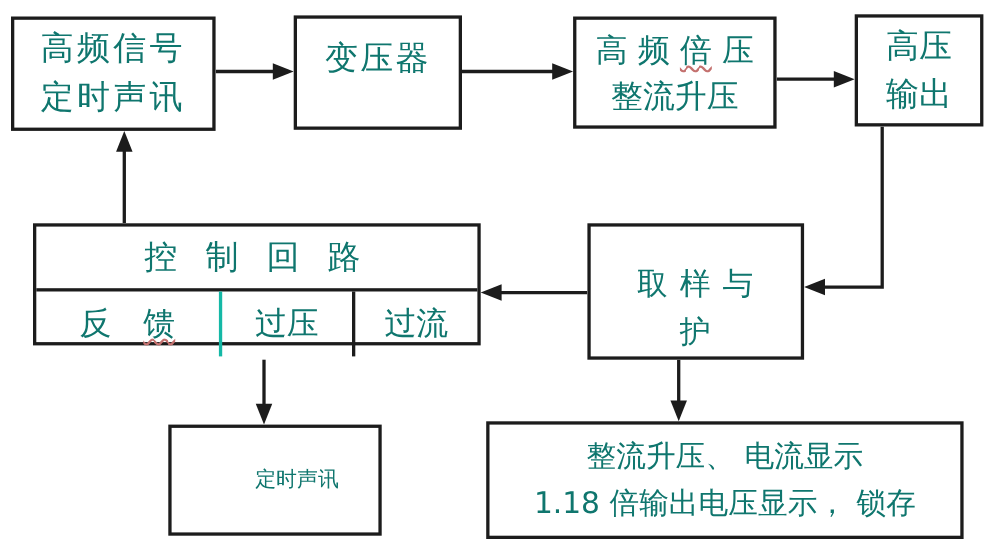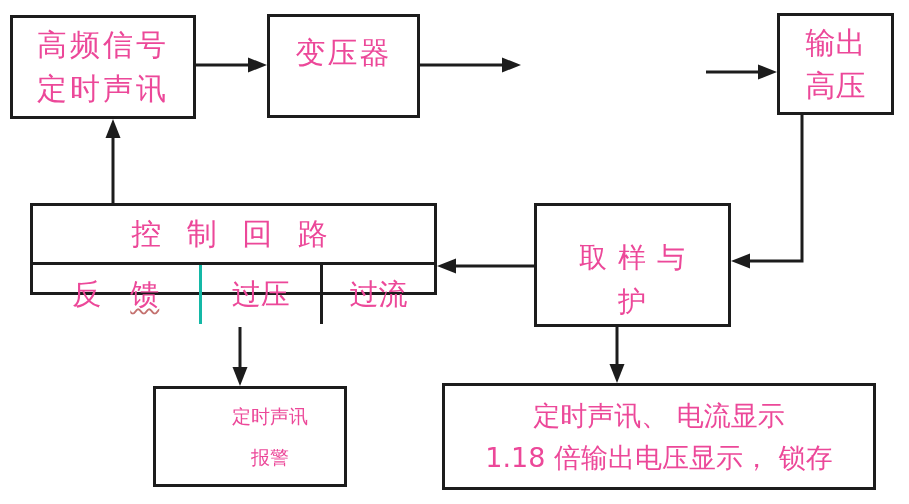--- a/index.html
+++ b/index.html
@@ -24,28 +24,28 @@
   .node {
     position: absolute;
     box-sizing: border-box;
     border: 3px solid #1c1c1c;
     background: #ffffff;
     display: flex;
     flex-direction: column;
     align-items: center;
     justify-content: center;
     text-align: center;
-    color: #ec4899;
+    color: #0f766e;
   }
   .ln { white-space: pre; }
   #n-siggen   { left:10px;  top:15px;  width:186px; height:104px; font-size:30px; line-height:44px; letter-spacing:3px; }
   #n-trans    { left:267px; top:14px;  width:153px; height:104px; font-size:30px; letter-spacing:2px; justify-content:flex-start; padding-top:16px; }
   #n-doubler  { left:521px; top:15px;  width:185px; height:102px; font-size:29px; line-height:42px; }
   #n-hvout    { left:777px; top:13px;  width:117px; height:102px; font-size:30px; line-height:43px; }
-  #n-control  { left:30px;  top:203px; width:407px; height:92px; display:block; }
+  #n-control  { left:30px;  top:203px; width:407px; height:111px; display:block; }
   .ctl-title {
     box-sizing: border-box;
     height: 59px;
     border-bottom: 3px solid #1c1c1c;
     display: flex; align-items: center; justify-content: center;
     font-size: 30px; letter-spacing: 8px;
     white-space: pre;
   }
   .ctl-cells { display: flex; height: 59px; }
   .cell {
@@ -114,43 +114,46 @@
 
   <div class="node" id="n-siggen">
     <div class="ln">高频信号</div>
     <div class="ln">定时声讯</div>
   </div>
 
   <div class="node" id="n-trans">
     <div class="ln">变压器</div>
   </div>
 
+  <div class="node" id="n-doubler">
+    <div class="ln"><span>高 频 </span><span class="wavy">倍</span><span> 压</span></div>
+    <div class="ln">整流升压</div>
+  </div>
 
   <div class="node" id="n-hvout">
+    <div class="ln">高压</div>
     <div class="ln">输出</div>
-    <div class="ln">高压</div>
   </div>
 
   <div class="node" id="n-control">
     <div class="ctl-title">控 制 回 路</div>
     <div class="ctl-cells">
       <div class="cell cell-feedback"><span>反　</span><span class="wavy">馈</span></div>
       <div class="cell cell-overvoltage">过压</div>
       <div class="cell cell-overcurrent">过流</div>
     </div>
   </div>
 
   <div class="node" id="n-sampling">
     <div class="ln">取 样 与</div>
     <div class="ln">护</div>
   </div>
 
   <div class="node" id="n-alarm">
     <div class="ln">定时声讯</div>
-    <div class="ln">报警</div>
   </div>
 
   <div class="node" id="n-display">
-    <div class="ln">定时声讯、 电流显示</div>
+    <div class="ln">整流升压、 电流显示</div>
     <div class="ln">1.18 倍输出电压显示， 锁存</div>
   </div>
 
 </div>
 
 </body></html>

